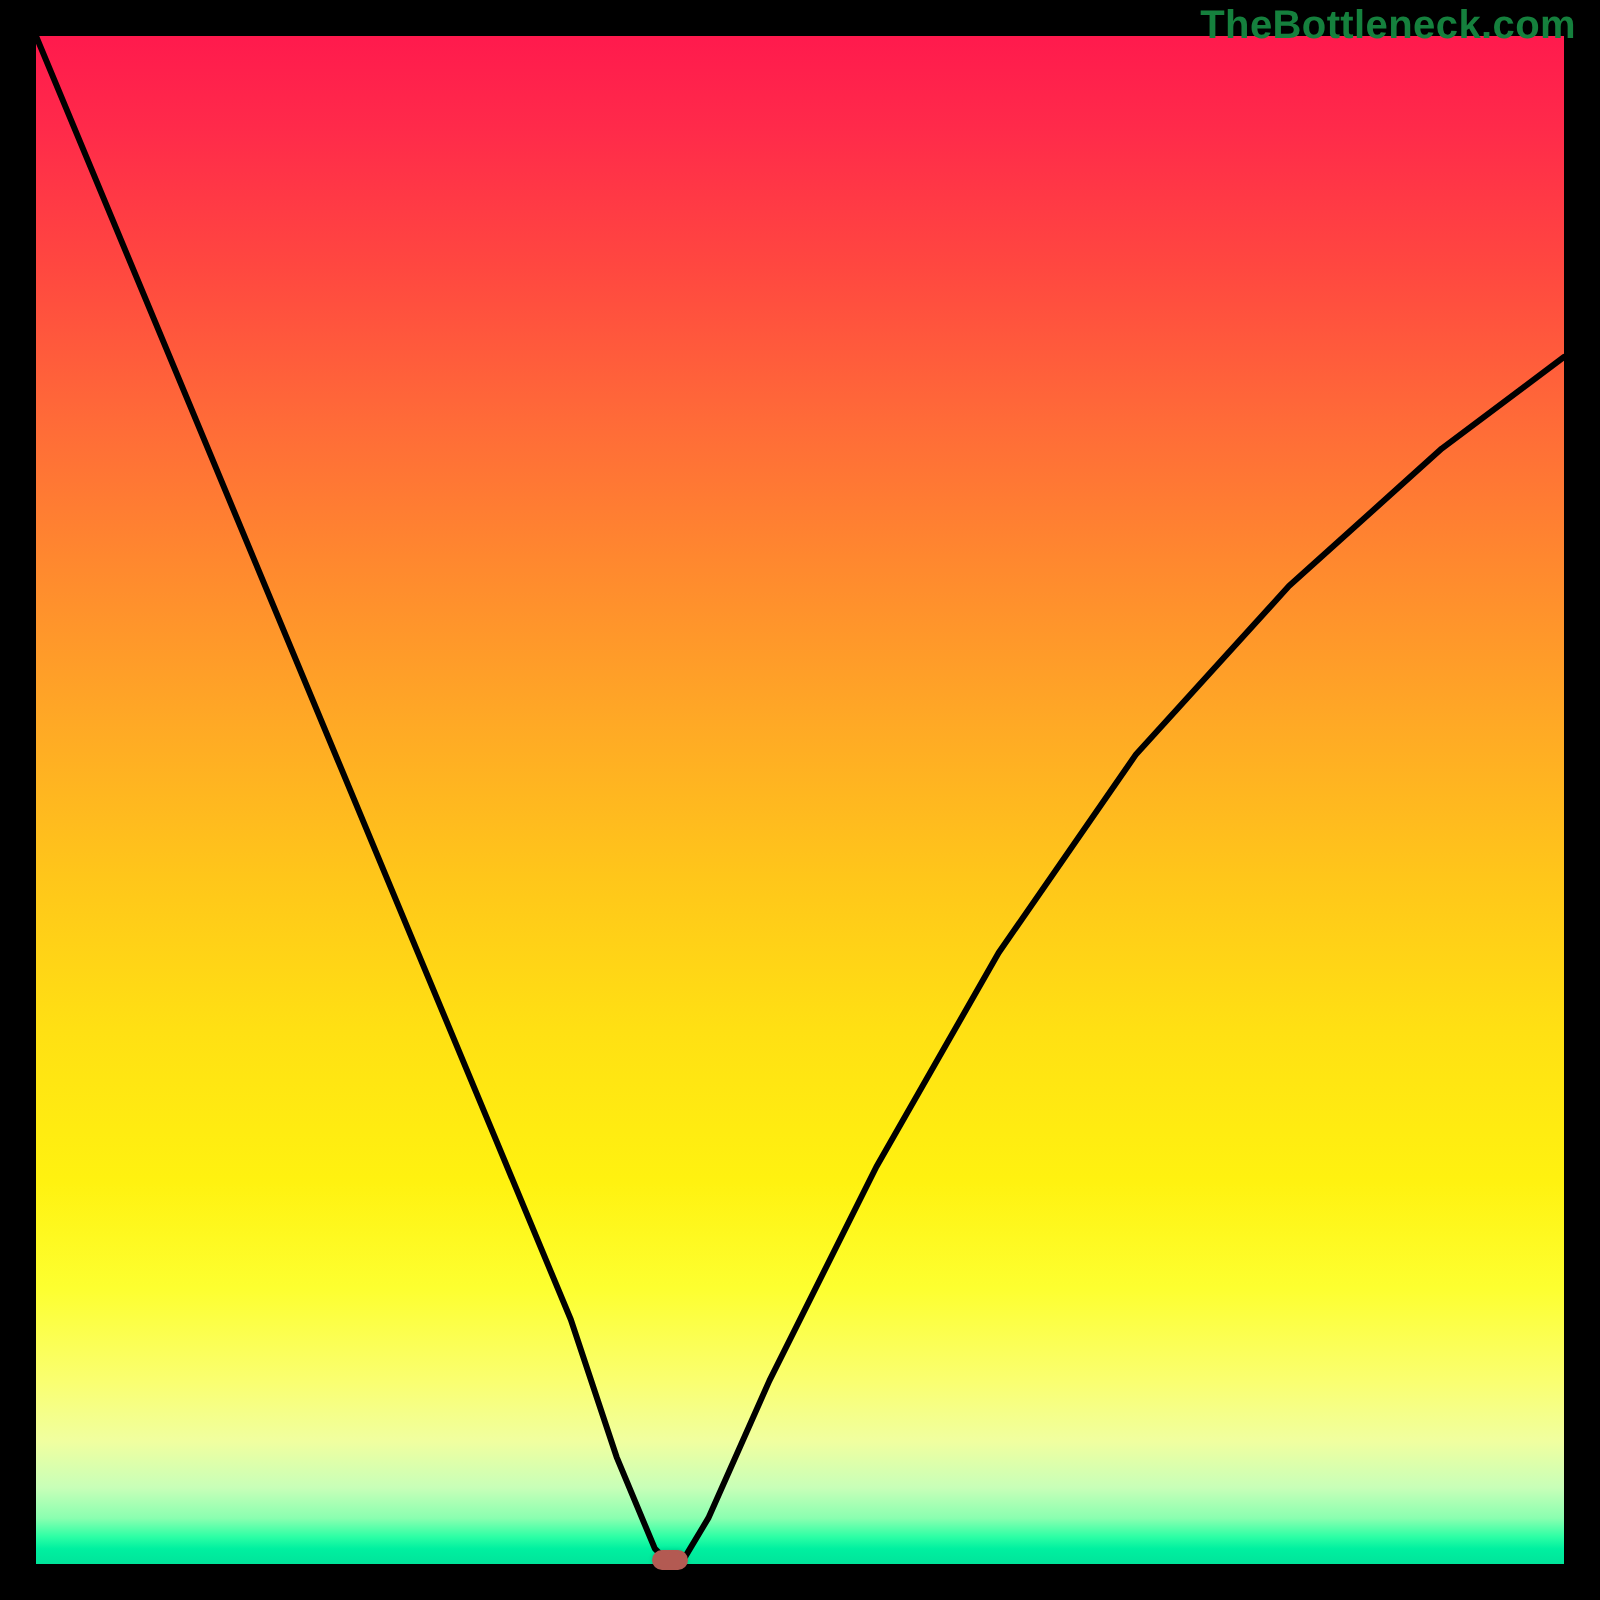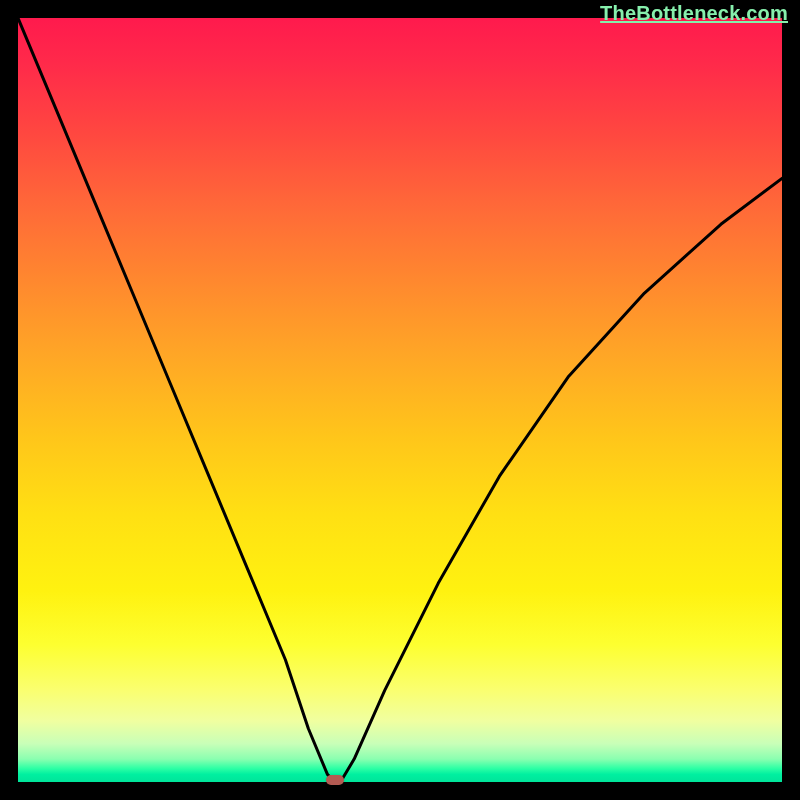--- a/index.html
+++ b/index.html
@@ -57,23 +57,22 @@
     background: #b35a52;
     box-shadow: 0 0 2px rgba(0,0,0,0.15);
   }
   .watermark {
     position: absolute;
     right: 12px;
     top: 2px;
     font-family: Arial, Helvetica, sans-serif;
     font-size: 20px;
     font-weight: 600;
-    color: #86efac;
+    color: #15803d;
     letter-spacing: 0.2px;
-    text-decoration: underline;
   }
 </style>
 </head>
 <body>
 
 <div class="frame">
   <div class="plot-bg"></div>
   <svg class="curve" width="764" height="764" viewBox="0 0 764 764" xmlns="http://www.w3.org/2000/svg">
     <path id="curve-path" fill="none" stroke="#000000" stroke-width="3.0" stroke-linecap="round" stroke-linejoin="round" d="M0.00 0.00 L38.20 91.68 L76.40 183.36 L114.60 275.04 L152.80 366.72 L191.00 458.40 L229.20 550.08 L267.40 641.76 L290.32 710.52 L309.42 756.36 L317.06 764.00 L324.70 760.18 L336.16 741.08 L366.72 672.32 L420.20 565.36 L481.32 458.40 L550.08 359.08 L626.48 275.04 L702.88 206.28 L764.00 160.44"></path>
   </svg>

